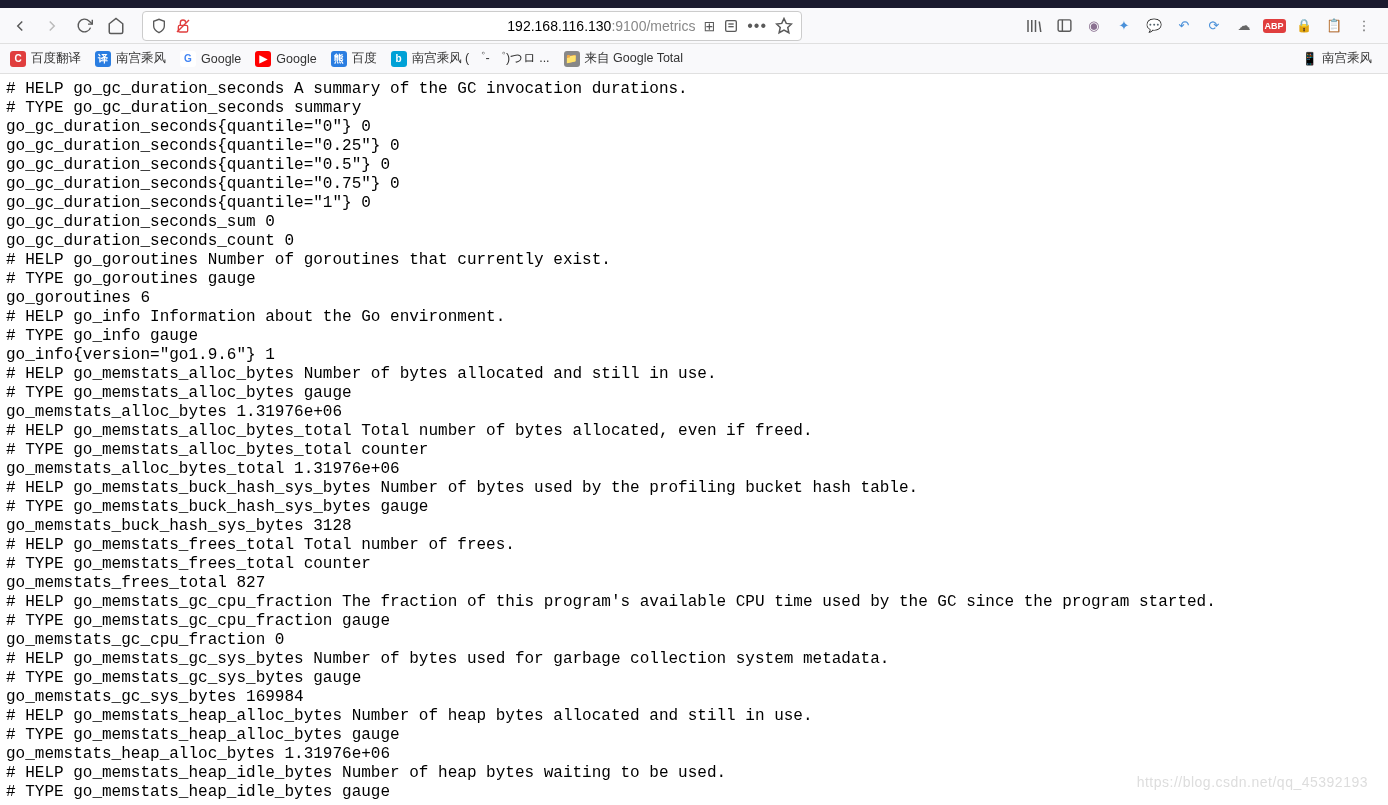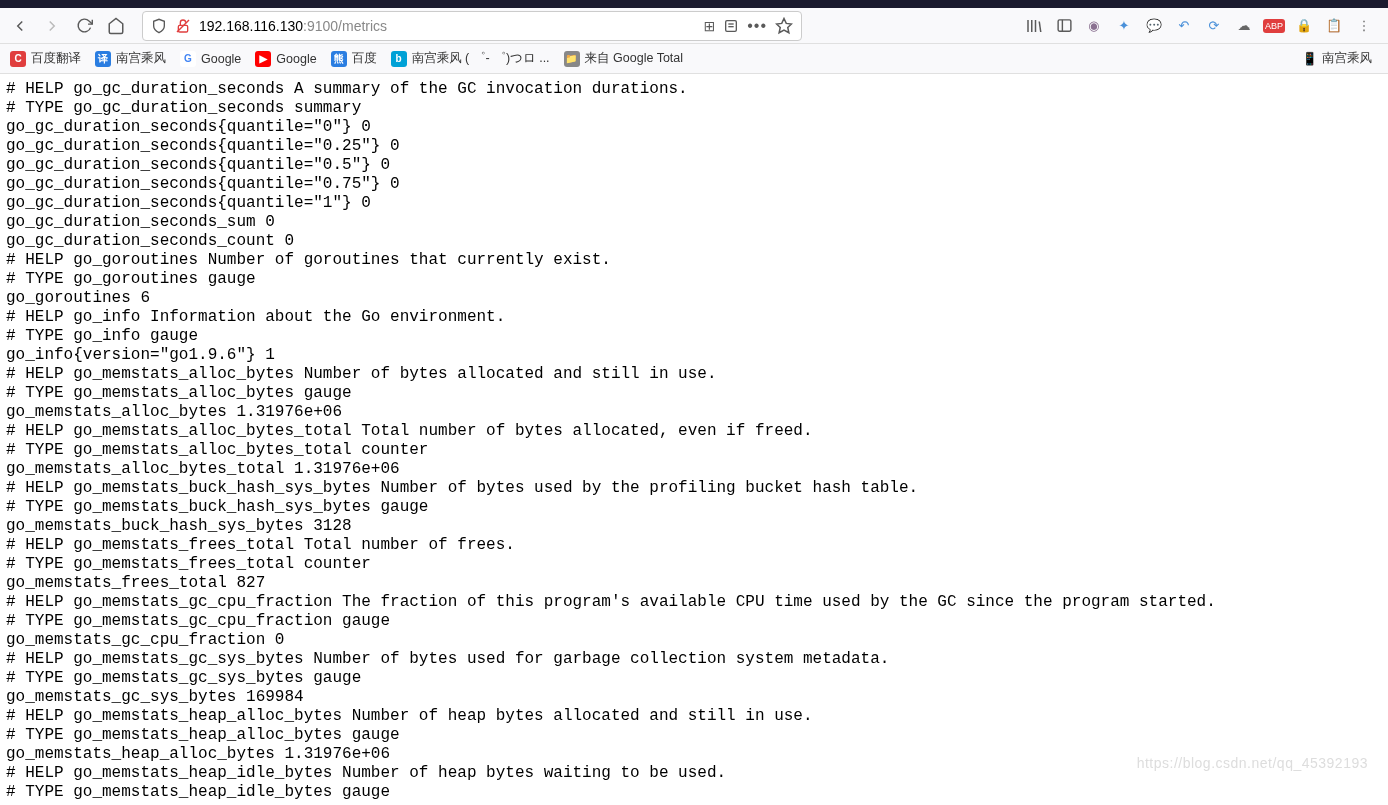--- a/index.html
+++ b/index.html
@@ -1,31 +1,31 @@
 <!DOCTYPE html>
 <html><head>
   <meta charset="utf-8">
   <style>
     * { box-sizing: border-box; margin: 0; padding: 0; }
     body { font-family: -apple-system, "Segoe UI", Arial, sans-serif; font-size: 13px; background: #fff; color: #000; width: 1388px; }
     .top-dark { height: 8px; background: #1a1a2e; }
-    .nav-toolbar { display: flex; align-items: center; height: 36px; padding: 0 6px; gap: 4px; background: #f9f9fb; border-bottom: 1px solid #e0e0e0; }
+    .nav-toolbar { display: flex; align-items: center; height: 36px; padding: 0 6px; gap: 4px; background: #f9f9fb; border-bottom: 1px solid #e0e0e0; text-align: right; }
     .nav-btn { width: 28px; height: 28px; display: flex; align-items: center; justify-content: center; border-radius: 4px; color: #5a5a5a; cursor: pointer; }
     .nav-btn.disabled { color: #bbb; }
     .url-bar { flex: 0 0 660px; display: flex; align-items: center; height: 30px; border: 1px solid #ccc; border-radius: 4px; background: #fff; margin: 0 8px; padding: 0 8px; gap: 8px; }
     .url-text { flex: 1; font-size: 14px; color: #888; }
     .url-text .host { color: #000; }
     .right-tools { display: flex; align-items: center; gap: 10px; margin-left: auto; padding-right: 8px; }
     .tool-icon { width: 20px; height: 20px; display: flex; align-items: center; justify-content: center; color: #5a5a5a; }
     .bookmarks-bar { display: flex; align-items: center; height: 30px; padding: 0 10px; gap: 14px; background: #f9f9fb; border-bottom: 1px solid #e0e0e0; }
     .bm-item { display: flex; align-items: center; gap: 5px; font-size: 12.5px; color: #333; cursor: pointer; white-space: nowrap; }
     .bm-icon { width: 16px; height: 16px; border-radius: 3px; display: inline-flex; align-items: center; justify-content: center; font-size: 10px; font-weight: bold; color: #fff; }
     .mobile-link { margin-left: auto; display: flex; align-items: center; gap: 4px; color: #333; font-size: 12.5px; padding-right: 6px;}
     .content { padding: 6px 6px; font-family: "SimSun", "NSimSun", "Courier New", monospace; font-size: 16px; line-height: 19px; white-space: pre; color: #000; }
-    .watermark { position: absolute; right: 20px; top: 755px; color: #ddd; font-size: 14px; font-family: Arial; letter-spacing: 0.5px; }
+    .watermark { position: absolute; right: 20px; top: 774px; color: #ddd; font-size: 14px; font-family: Arial; letter-spacing: 0.5px; }
     svg { display: block; }
     .dots3 { font-size:16px; letter-spacing:1px; color:#5a5a5a; }
   </style>
 </head>
 <body>
 
 <div class="top-dark"></div>
 
 <div class="nav-toolbar">
   <div class="nav-btn">
@@ -97,21 +97,21 @@
           <line x1="9" y1="4" x2="9" y2="20"></line>
         </svg>
       </span>
     <span class="tool-icon" style="color:#8a7090;">◉</span>
     <span class="tool-icon" style="color:#4a90d9;">✦</span>
     <span class="tool-icon" style="color:#4a90d9;">💬</span>
     <span class="tool-icon" style="color:#4a90d9;">↶</span>
     <span class="tool-icon" style="color:#4a90d9;">⟳</span>
     <span class="tool-icon" style="color:#666;">☁</span>
     <span class="tool-icon">
-        <span style="background:#e03e3e;color:#fff;font-size:9px;font-weight:normal;padding:2px 2px;border-radius:3px;">ABP</span>
+        <span style="background:#e03e3e;color:#fff;font-size:9px;font-weight:bold;padding:2px 2px;border-radius:3px;">ABP</span>
       </span>
     <span class="tool-icon" style="color:#4a90d9;">🔒</span>
     <span class="tool-icon" style="color:#ff8c00;">📋</span>
     <span class="tool-icon" style="color:#666;">⋮</span>
   </div>
 </div>
 
 <div class="bookmarks-bar">
   <div id="bookmarks-container" style="display:flex;gap:14px;align-items:center;">
       <div class="bm-item">

